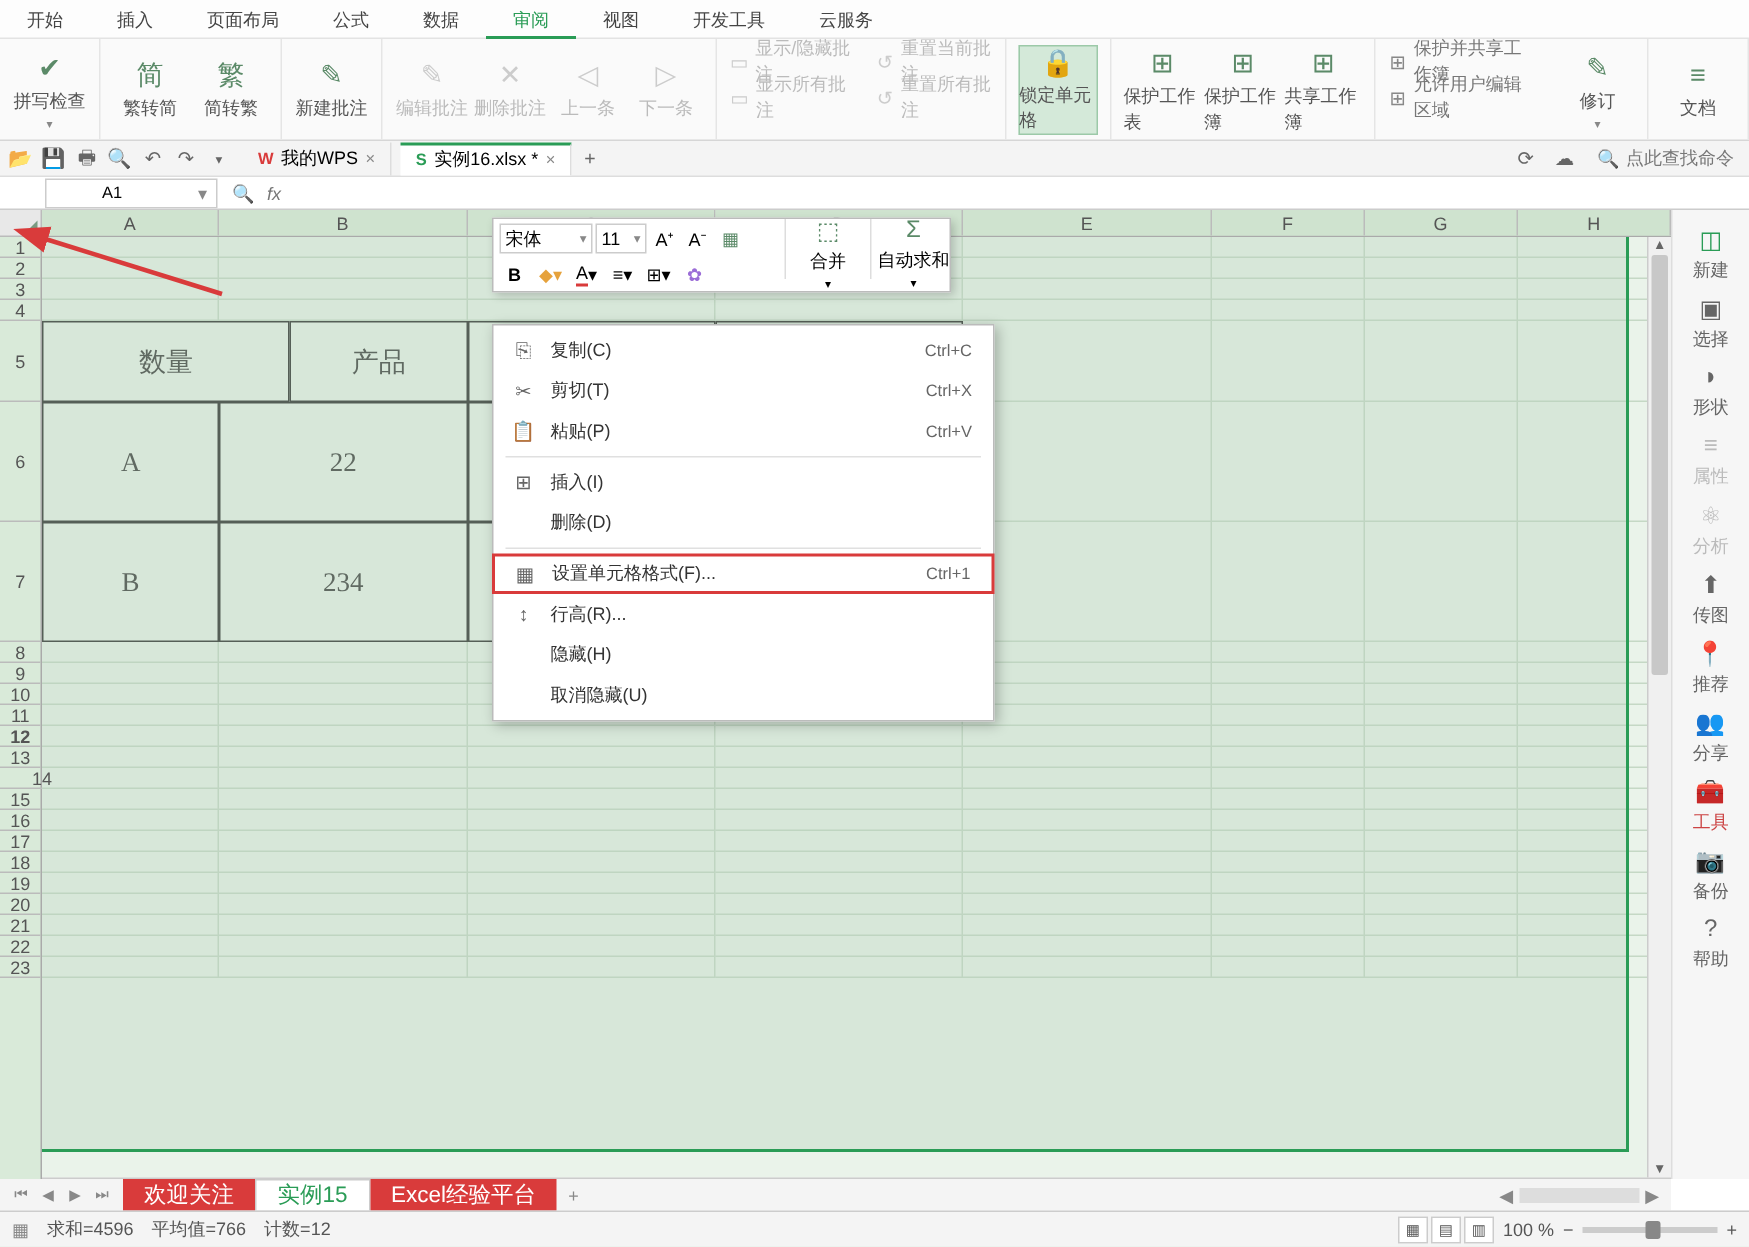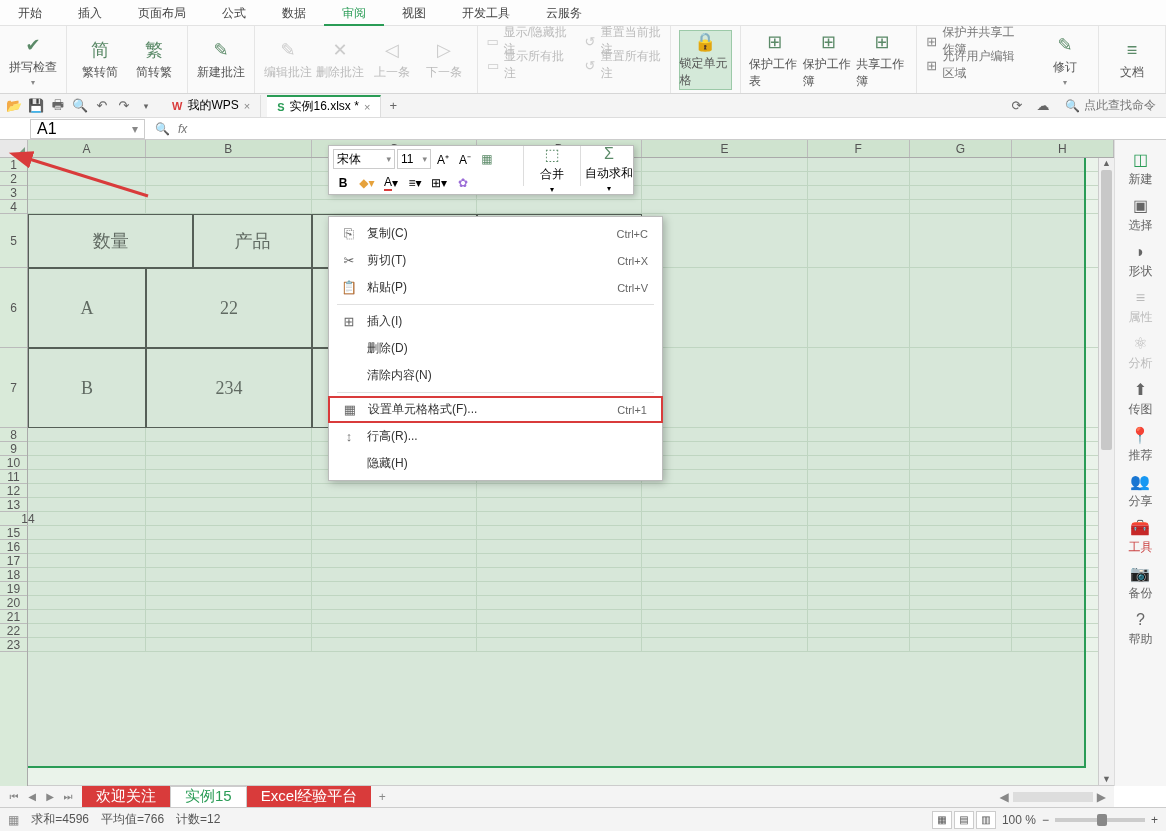--- a/index.html
+++ b/index.html
@@ -29,21 +29,21 @@
 .doc-tab.active { background: #fff; border-top: 2px solid #2a9c56; }
 .doc-tab .w-icon { color: #d93b3b; font-weight: bold; font-size: 11px; }
 .doc-tab .s-icon { color: #2a9c56; font-weight: bold; font-size: 11px; }
 .doc-tab .close { color: #888; font-size: 11px; }
 .qa-right { margin-left: auto; display: flex; align-items: center; gap: 6px; }
 .search-cmd { display: flex; align-items: center; gap: 4px; color: #777; padding: 0 6px; }
 
 
 .fx-row { display: flex; align-items: center; height: 22px; border-bottom: 1px solid #ccc; }
 .name-box { width: 115px; height: 20px; margin-left: 30px; border: 1px solid #ccc; display: flex; align-items: center; padding: 0 6px; background: #fff; }
-.name-box input { border: none; outline: none; width: 60px; font-size: 16px; }
+.name-box input { border: none; outline: none; width: 60px; font-size: 11px; margin-left: 31px; }
 .name-box .dd { color: #888; margin-left: auto; }
 .fx-btns { display: flex; align-items: center; gap: 8px; padding: 0 10px; color: #888; }
 .fx-label { font-style: italic; color: #777; }
 
 
 .sheet-wrap { position: relative; height: 646px; width: 1114px; overflow: hidden; }
 .corner { position: absolute; left: 0; top: 0; width: 28px; height: 18px; background: #e8e8e8; border-right: 1px solid #bbb; border-bottom: 1px solid #bbb; z-index: 3; }
 .corner::after { content: ""; position: absolute; right: 2px; bottom: 2px; border-left: 8px solid transparent; border-bottom: 8px solid #7a9b82; }
 .red-arrow { position: absolute; left: 8px; top: 8px; z-index: 10; pointer-events: none; }
 .col-headers { position: absolute; left: 28px; top: 0; right: 0; height: 18px; display: flex; background: #d9ead9; border-bottom: 1px solid #aaa; z-index: 2; }
@@ -293,21 +293,21 @@
       <div class="row-h" style="height: 14px;">2</div>
       <div class="row-h" style="height: 14px;">3</div>
       <div class="row-h" style="height: 14px;">4</div>
       <div class="row-h" style="height: 54px;">5</div>
       <div class="row-h" style="height: 80px;">6</div>
       <div class="row-h" style="height: 80px;">7</div>
       <div class="row-h" style="height: 14px;">8</div>
       <div class="row-h" style="height: 14px;">9</div>
       <div class="row-h" style="height: 14px;">10</div>
       <div class="row-h" style="height: 14px;">11</div>
-      <div class="row-h" style="height: 14px;">12</div>
+      <div class="row-h" style="height: 14px; font-weight: bold;">12</div>
       <div class="row-h" style="height: 14px;">13</div>
       <div class="row-h" style="height: 14px; padding-left: 28px;">14</div>
       <div class="row-h" style="height: 14px;">15</div>
       <div class="row-h" style="height: 14px;">16</div>
       <div class="row-h" style="height: 14px;">17</div>
       <div class="row-h" style="height: 14px;">18</div>
       <div class="row-h" style="height: 14px;">19</div>
       <div class="row-h" style="height: 14px;">20</div>
       <div class="row-h" style="height: 14px;">21</div>
       <div class="row-h" style="height: 14px;">22</div>
@@ -611,39 +611,39 @@
     <div class="ctx-item">
       <span class="c-icn">⊞</span>
       <span>插入(I)</span>
       <span class="c-short"></span>
     </div>
     <div class="ctx-item">
       <span class="c-icn"></span>
       <span>删除(D)</span>
       <span class="c-short"></span>
     </div>
-    <div class="ctx-item">
-      <span class="c-icn"></span>
-      <span>清除内容(N)</span>
-      <span class="c-short"></span>
-    </div>
     <div class="ctx-sep"></div>
     <div class="ctx-item highlighted">
       <span class="c-icn">▦</span>
       <span>设置单元格格式(F)...</span>
       <span class="c-short">Ctrl+1</span>
     </div>
     <div class="ctx-item">
       <span class="c-icn">↕</span>
       <span>行高(R)...</span>
       <span class="c-short"></span>
     </div>
     <div class="ctx-item">
       <span class="c-icn"></span>
       <span>隐藏(H)</span>
+      <span class="c-short"></span>
+    </div>
+    <div class="ctx-item">
+      <span class="c-icn"></span>
+      <span>取消隐藏(U)</span>
       <span class="c-short"></span>
     </div>
   </div>
 
 <div class="side-panel">
   <div class="side-btn">
       <span class="icn" style="color:#2a9c56">◫</span>
       <span>新建</span>
     </div>
   <div class="side-btn">

